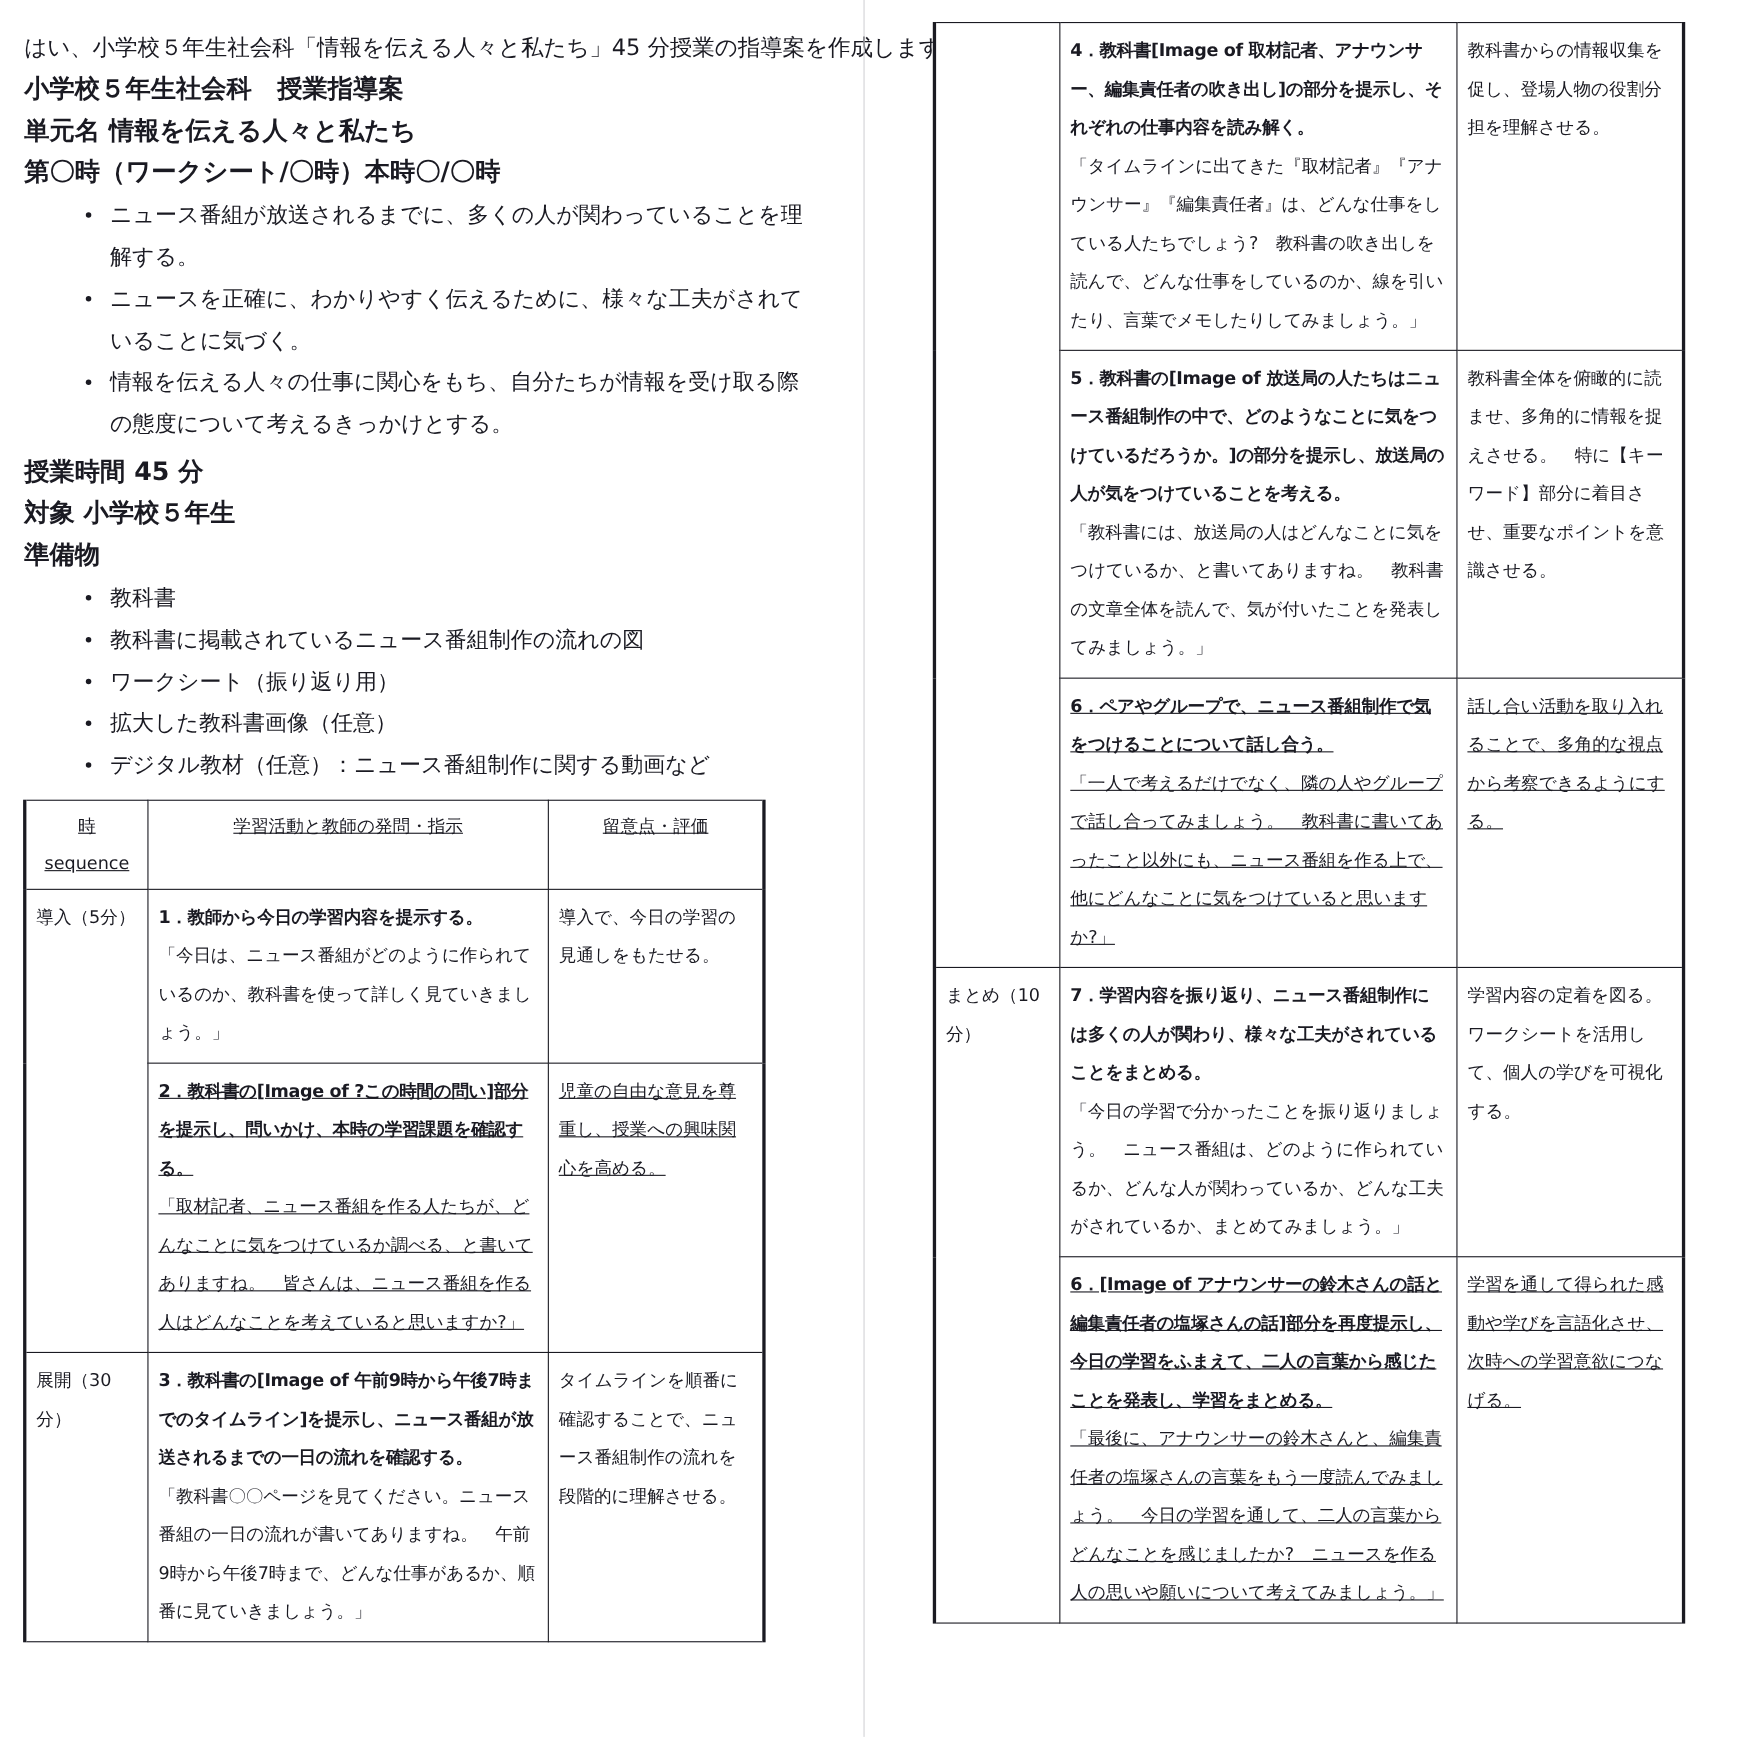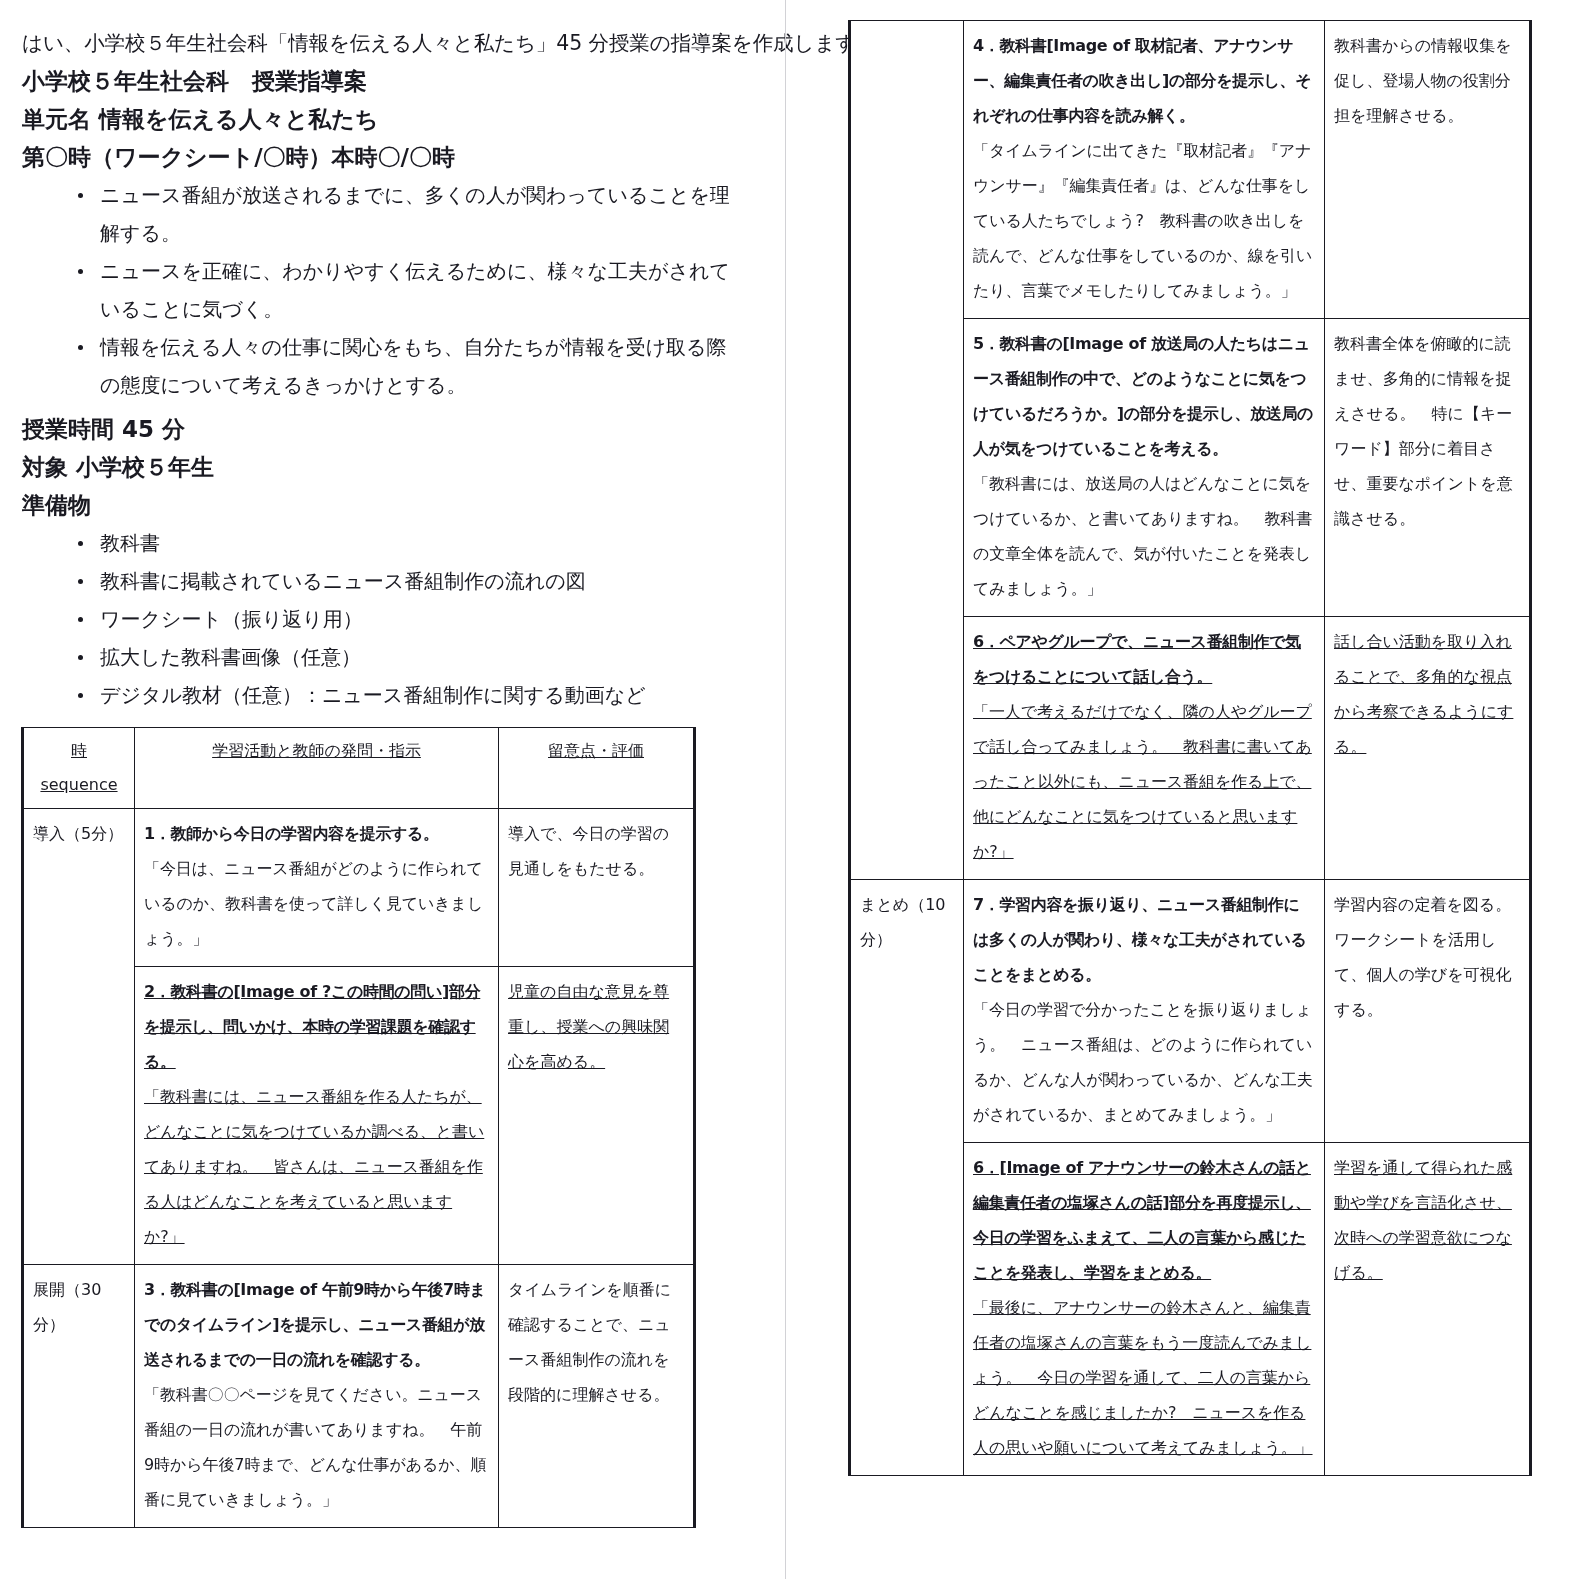--- a/index.html
+++ b/index.html
@@ -195,21 +195,21 @@
         <td>
           <span class="act-title">1．教師から今日の学習内容を提示する。</span>
           <span class="act-quote">「今日は、ニュース番組がどのように作られているのか、教科書を使って詳しく見ていきましょう。」</span>
         </td>
         <td class="vright">導入で、今日の学習の見通しをもたせる。</td>
       </tr>
 
       <tr class="hrule-bottom">
         <td>
           <span class="act-title">2．教科書の[Image of ?この時間の問い]部分を提示し、問いかけ、本時の学習課題を確認する。</span>
-          <span class="act-quote">「教科書には、ニュース番組を作る人たちが、どんなことに気をつけているか調べる、と書いてありますね。　皆さんは、ニュース番組を作る人はどんなことを考えていると思いますか?」</span>
+          <span class="act-quote">「取材記者、ニュース番組を作る人たちが、どんなことに気をつけているか調べる、と書いてありますね。　皆さんは、ニュース番組を作る人はどんなことを考えていると思いますか?」</span>
         </td>
         <td class="vright">児童の自由な意見を尊重し、授業への興味関心を高める。</td>
       </tr>
 
       <tr>
         <td class="cell-time vleft">展開（30分）</td>
         <td>
           <span class="act-title">3．教科書の[Image of 午前9時から午後7時までのタイムライン]を提示し、ニュース番組が放送されるまでの一日の流れを確認する。</span>
           <span class="act-quote">「教科書〇〇ページを見てください。ニュース番組の一日の流れが書いてありますね。　午前9時から午後7時まで、どんな仕事があるか、順番に見ていきましょう。」</span>
         </td>

